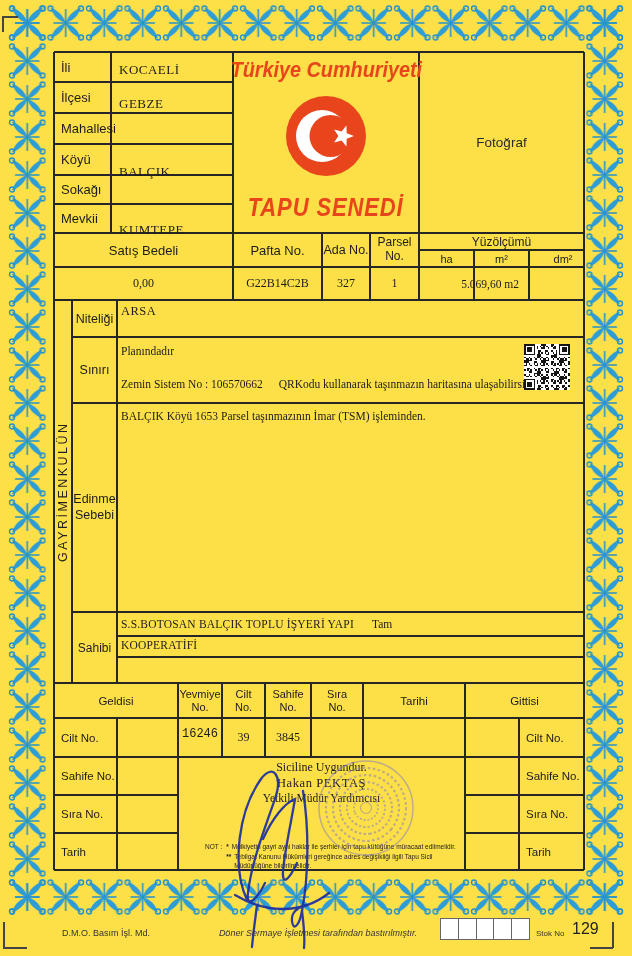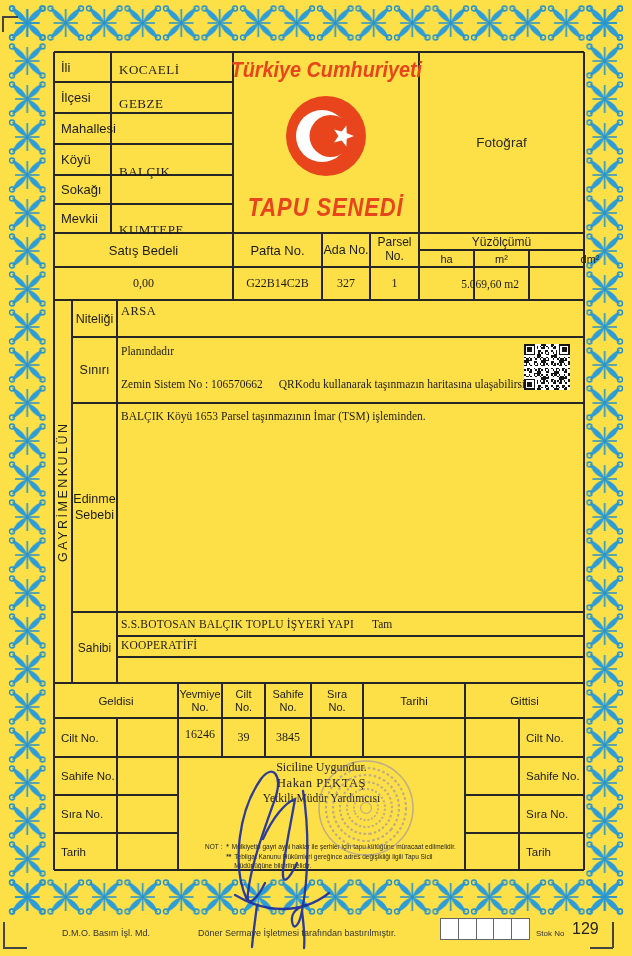--- a/index.html
+++ b/index.html
@@ -134,21 +134,21 @@
 
   <div class="t sans c" style="left:419px;top:52px;width:165px;height:181px;font-size:13.5px;color:#2a2a2a;">Fotoğraf</div>
 
   <div class="t sans c" style="left:54px;top:233px;width:179px;height:34px;font-size:13px;">Satış Bedeli</div>
   <div class="t sans c" style="left:233px;top:233px;width:89px;height:34px;font-size:13px;">Pafta No.</div>
   <div class="t sans c" style="left:322px;top:233px;width:48px;height:34px;font-size:12.5px;">Ada No.</div>
   <div class="t sans c" style="left:370px;top:233px;width:49px;height:34px;font-size:12px;line-height:1.15;padding:0 6px;box-sizing:border-box;">Parsel No.</div>
   <div class="t sans c" style="left:419px;top:233px;width:165px;height:17px;font-size:12px;">Yüzölçümü</div>
   <div class="t sans c" style="left:419px;top:250px;width:55px;height:17px;font-size:11px;">ha</div>
   <div class="t sans c" style="left:474px;top:250px;width:55px;height:17px;font-size:11px;">m²</div>
-  <div class="t sans c" style="left:556px;top:250px;width:68px;height:17px;font-size:11px;">dm²</div>
+  <div class="t sans c" style="left:529px;top:250px;width:68px;height:17px;font-size:11px;">dm²</div>
 
   <div class="t serif c" style="left:54px;top:267px;width:179px;height:33px;font-size:12px;">0,00</div>
   <div class="t serif c" style="left:233px;top:267px;width:89px;height:33px;font-size:12px;">G22B14C2B</div>
   <div class="t serif c" style="left:322px;top:267px;width:48px;height:33px;font-size:12px;">327</div>
   <div class="t serif c" style="left:370px;top:267px;width:49px;height:33px;font-size:12px;">1</div>
   <div class="t serif" style="left:419px;top:267px;width:106px;height:33px;display:flex;align-items:center;justify-content:flex-end;padding-right:6px;box-sizing:border-box;font-size:11.5px;">5.069,60 m2</div>
 
   <div class="t sans c vert" style="left:54px;top:300px;width:18px;height:383px;font-size:12.5px;color:#222;">GAYRİMENKULÜN</div>
 
   <div class="t sans c" style="left:72px;top:301px;width:45px;height:36px;font-size:12.5px;white-space:nowrap;">Niteliği</div>
@@ -538,21 +538,21 @@
 
   <div class="t sans c" style="left:54px;top:683px;width:124px;height:35px;font-size:11.5px;">Geldisi</div>
   <div class="t sans c" style="left:178px;top:683px;width:44px;height:35px;font-size:11px;line-height:1.15;">Yevmiye No.</div>
   <div class="t sans c" style="left:227px;top:683px;width:33px;height:35px;font-size:11px;line-height:1.15;">Cilt No.</div>
   <div class="t sans c" style="left:271px;top:683px;width:34px;height:35px;font-size:11px;line-height:1.15;">Sahife No.</div>
   <div class="t sans c" style="left:322px;top:683px;width:30px;height:35px;font-size:11px;line-height:1.15;">Sıra No.</div>
   <div class="t sans c" style="left:363px;top:683px;width:102px;height:35px;font-size:11.5px;">Tarihi</div>
   <div class="t sans c" style="left:465px;top:683px;width:119px;height:35px;font-size:11.5px;">Gittisi</div>
 
   <div class="t sans cl" style="left:61px;top:718px;height:39px;font-size:11.5px;">Cilt No.</div>
-  <div class="t serif c" style="left:178px;top:718px;width:44px;height:32px;font-size:12px;">16246</div>
+  <div class="t serif c" style="left:178px;top:718px;width:44px;height:32px;font-size:12px;font-family:Liberation Mono, monospace;">16246</div>
   <div class="t serif c" style="left:222px;top:718px;width:43px;height:39px;font-size:12px;">39</div>
   <div class="t serif c" style="left:265px;top:718px;width:46px;height:39px;font-size:12px;">3845</div>
   <div class="t serif c" style="left:311px;top:718px;width:52px;height:39px;font-size:12px;"></div>
   <div class="t sans cl" style="left:526px;top:718px;height:39px;font-size:11.5px;">Cilt No.</div>
 
   <div class="t sans cl" style="left:61px;top:757px;height:38px;font-size:11.5px;">Sahife No.</div>
   <div class="t sans cl" style="left:526px;top:757px;height:38px;font-size:11.5px;">Sahife No.</div>
   <div class="t sans cl" style="left:61px;top:795px;height:38px;font-size:11.5px;">Sıra No.</div>
   <div class="t sans cl" style="left:526px;top:795px;height:38px;font-size:11.5px;">Sıra No.</div>
   <div class="t sans cl" style="left:61px;top:833px;height:37px;font-size:11.5px;">Tarih</div>
@@ -593,21 +593,21 @@
       <path d="M42,165 C26,130 34,75 56,44 C68,28 78,40 70,64 C58,98 46,130 43,158 C41,172 50,168 60,148"></path>
       <path d="M58,104 C68,82 80,68 90,64 C86,88 80,114 78,136 C77,150 83,147 92,128"></path>
       <path d="M98,56 C104,92 104,140 97,176 C94,192 88,196 87,186 C86,178 92,172 102,170"></path>
       <path d="M30,160 C60,178 96,180 124,158"></path>
       <path d="M52,170 C50,186 48,200 47,212"></path>
       <path d="M97,176 C99,192 100,204 99,213"></path>
     </g>
   </svg>
 
   <div class="t sans" style="left:62px;top:928px;font-size:9px;color:#333;">D.M.O. Basım İşl. Md.</div>
-  <div class="t sans" style="left:198px;top:928px;width:240px;text-align:left;font-size:9px;color:#333;">Döner Sermaye İşletmesi tarafından bastırılmıştır.</div>
+  <div class="t sans" style="left:198px;top:928px;width:240px;text-align:center;font-size:9px;color:#333;font-style:italic;">Döner Sermaye İşletmesi tarafından bastırılmıştır.</div>
   <div class="stok-boxes">
     <div></div>
     <div></div>
     <div></div>
     <div></div>
     <div></div>
   </div>
   <div class="t sans" style="left:536px;top:929px;font-size:8px;color:#333;">Stok No</div>
   <div class="t sans" style="left:572px;top:920px;font-size:16px;color:#222;">129</div>
 

